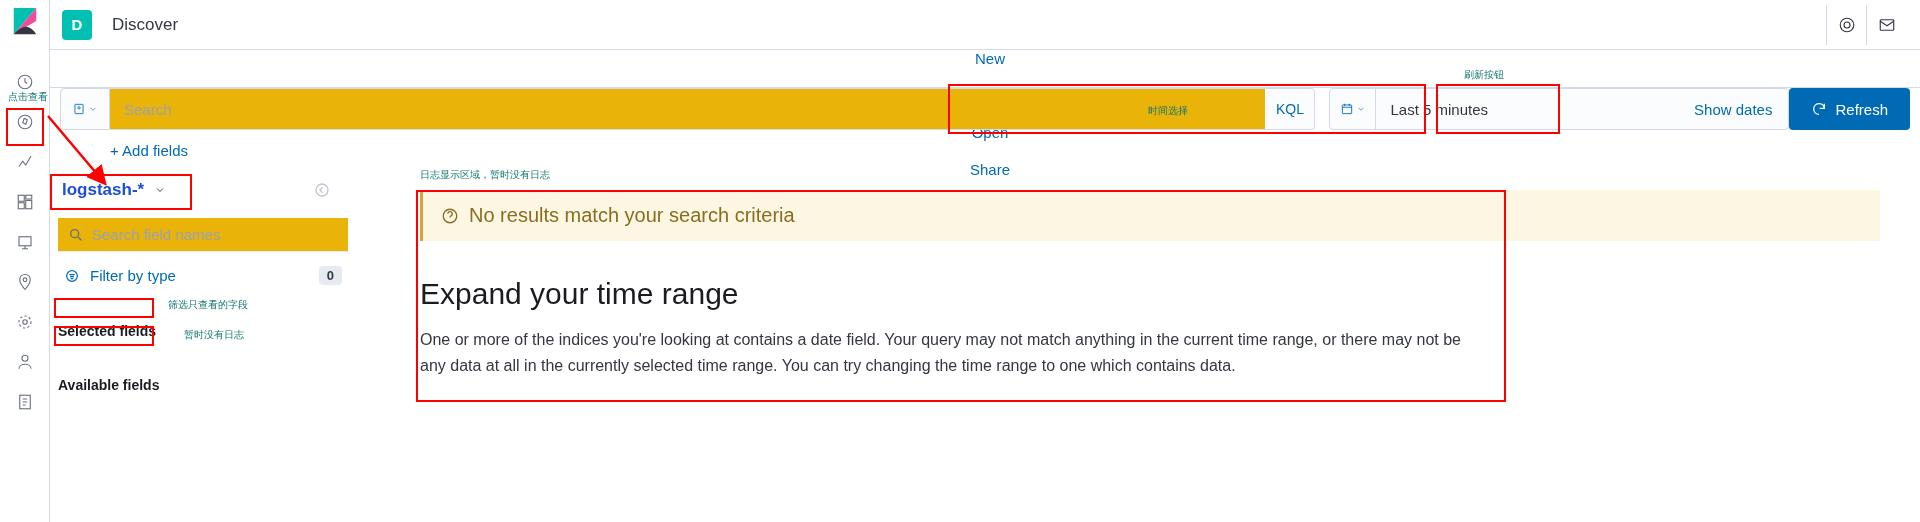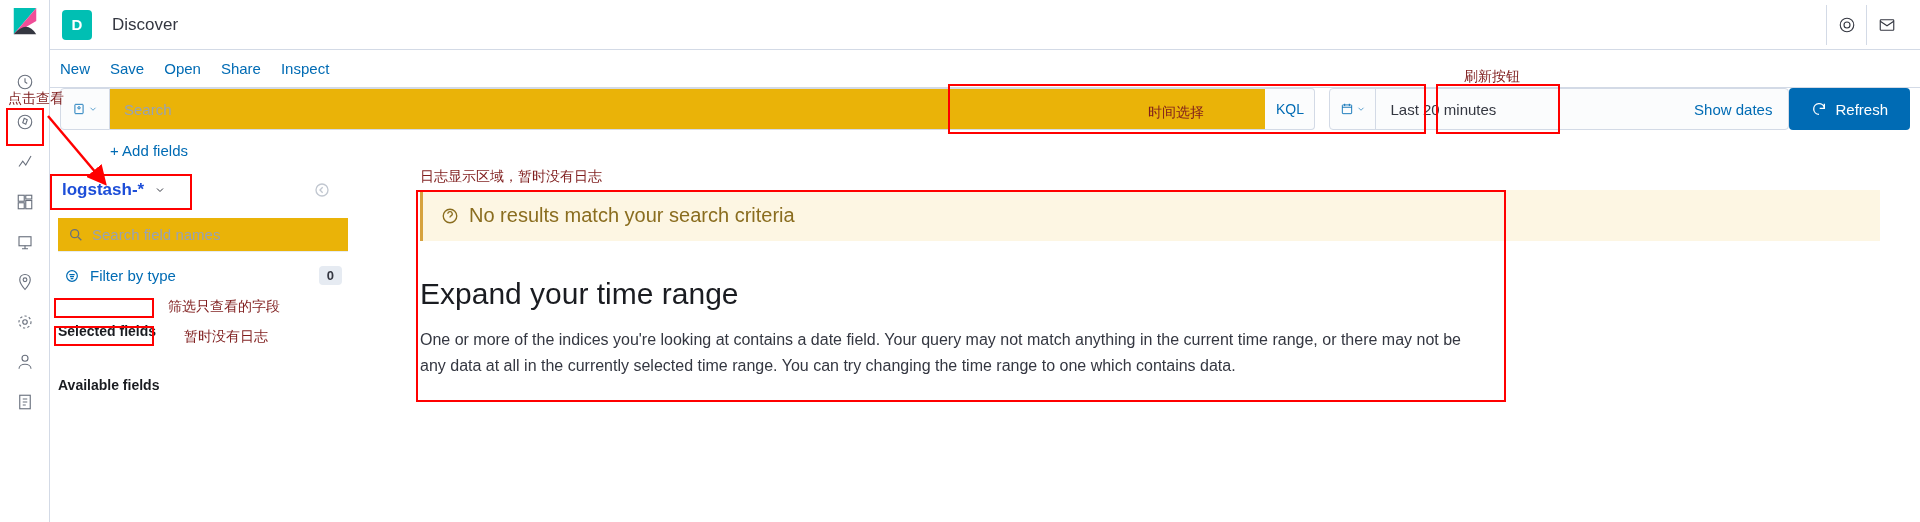--- a/index.html
+++ b/index.html
@@ -75,20 +75,21 @@
   .hdr-icon-btn svg { width: 18px; height: 18px; stroke: currentColor; fill: none; stroke-width: 1.5; }
 
   
   .menubar {
     position: absolute;
     left: 50px; top: 50px; right: 0; height: 38px;
     display: flex; align-items: center;
     padding-left: 10px;
     gap: 20px;
     border-bottom: 1px solid #d3dae6;
+    flex-direction: column;
   }
   .menubar a {
     color: #006bb4;
     font-size: 15px;
     cursor: pointer;
   }
 
   
   .query-row {
     position: absolute;
@@ -280,22 +281,22 @@
     margin-top: 16px;
     font-size: 16px;
     line-height: 1.6;
     color: #343741;
     max-width: 1060px;
   }
 
   
   .anno {
     position: absolute;
-    color: #7f1d1d;
-    font-size: 14px;
+    color: #0f766e;
+    font-size: 10px;
     font-family: SimSun, "Microsoft YaHei", sans-serif;
     pointer-events: none;
   }
   .red-box {
     position: absolute;
     border: 2px solid #ff0000;
     pointer-events: none;
   }
   .red-arrow {
     position: absolute;
@@ -416,21 +417,21 @@
   <div class="datepicker">
     <div class="dp-cal">
       <svg viewBox="0 0 24 24">
           <rect x="4" y="5" width="16" height="15" rx="1"></rect>
           <path d="M4 9h16M8 3v4M16 3v4"></path>
         </svg>
       <svg viewBox="0 0 24 24" style="width:10px;height:10px">
           <path d="M6 9l6 6 6-6"></path>
         </svg>
     </div>
-    <div class="dp-range">Last 20 minutes</div>
+    <div class="dp-range">Last 5 minutes</div>
     <div class="dp-show">Show dates</div>
   </div>
 
   <button class="refresh-btn">
     <svg viewBox="0 0 24 24">
         <path d="M20 11A8 8 0 1 0 12 20M20 4v7h-7"></path>
       </svg>
     <span>Refresh</span>
   </button>
 </div>

